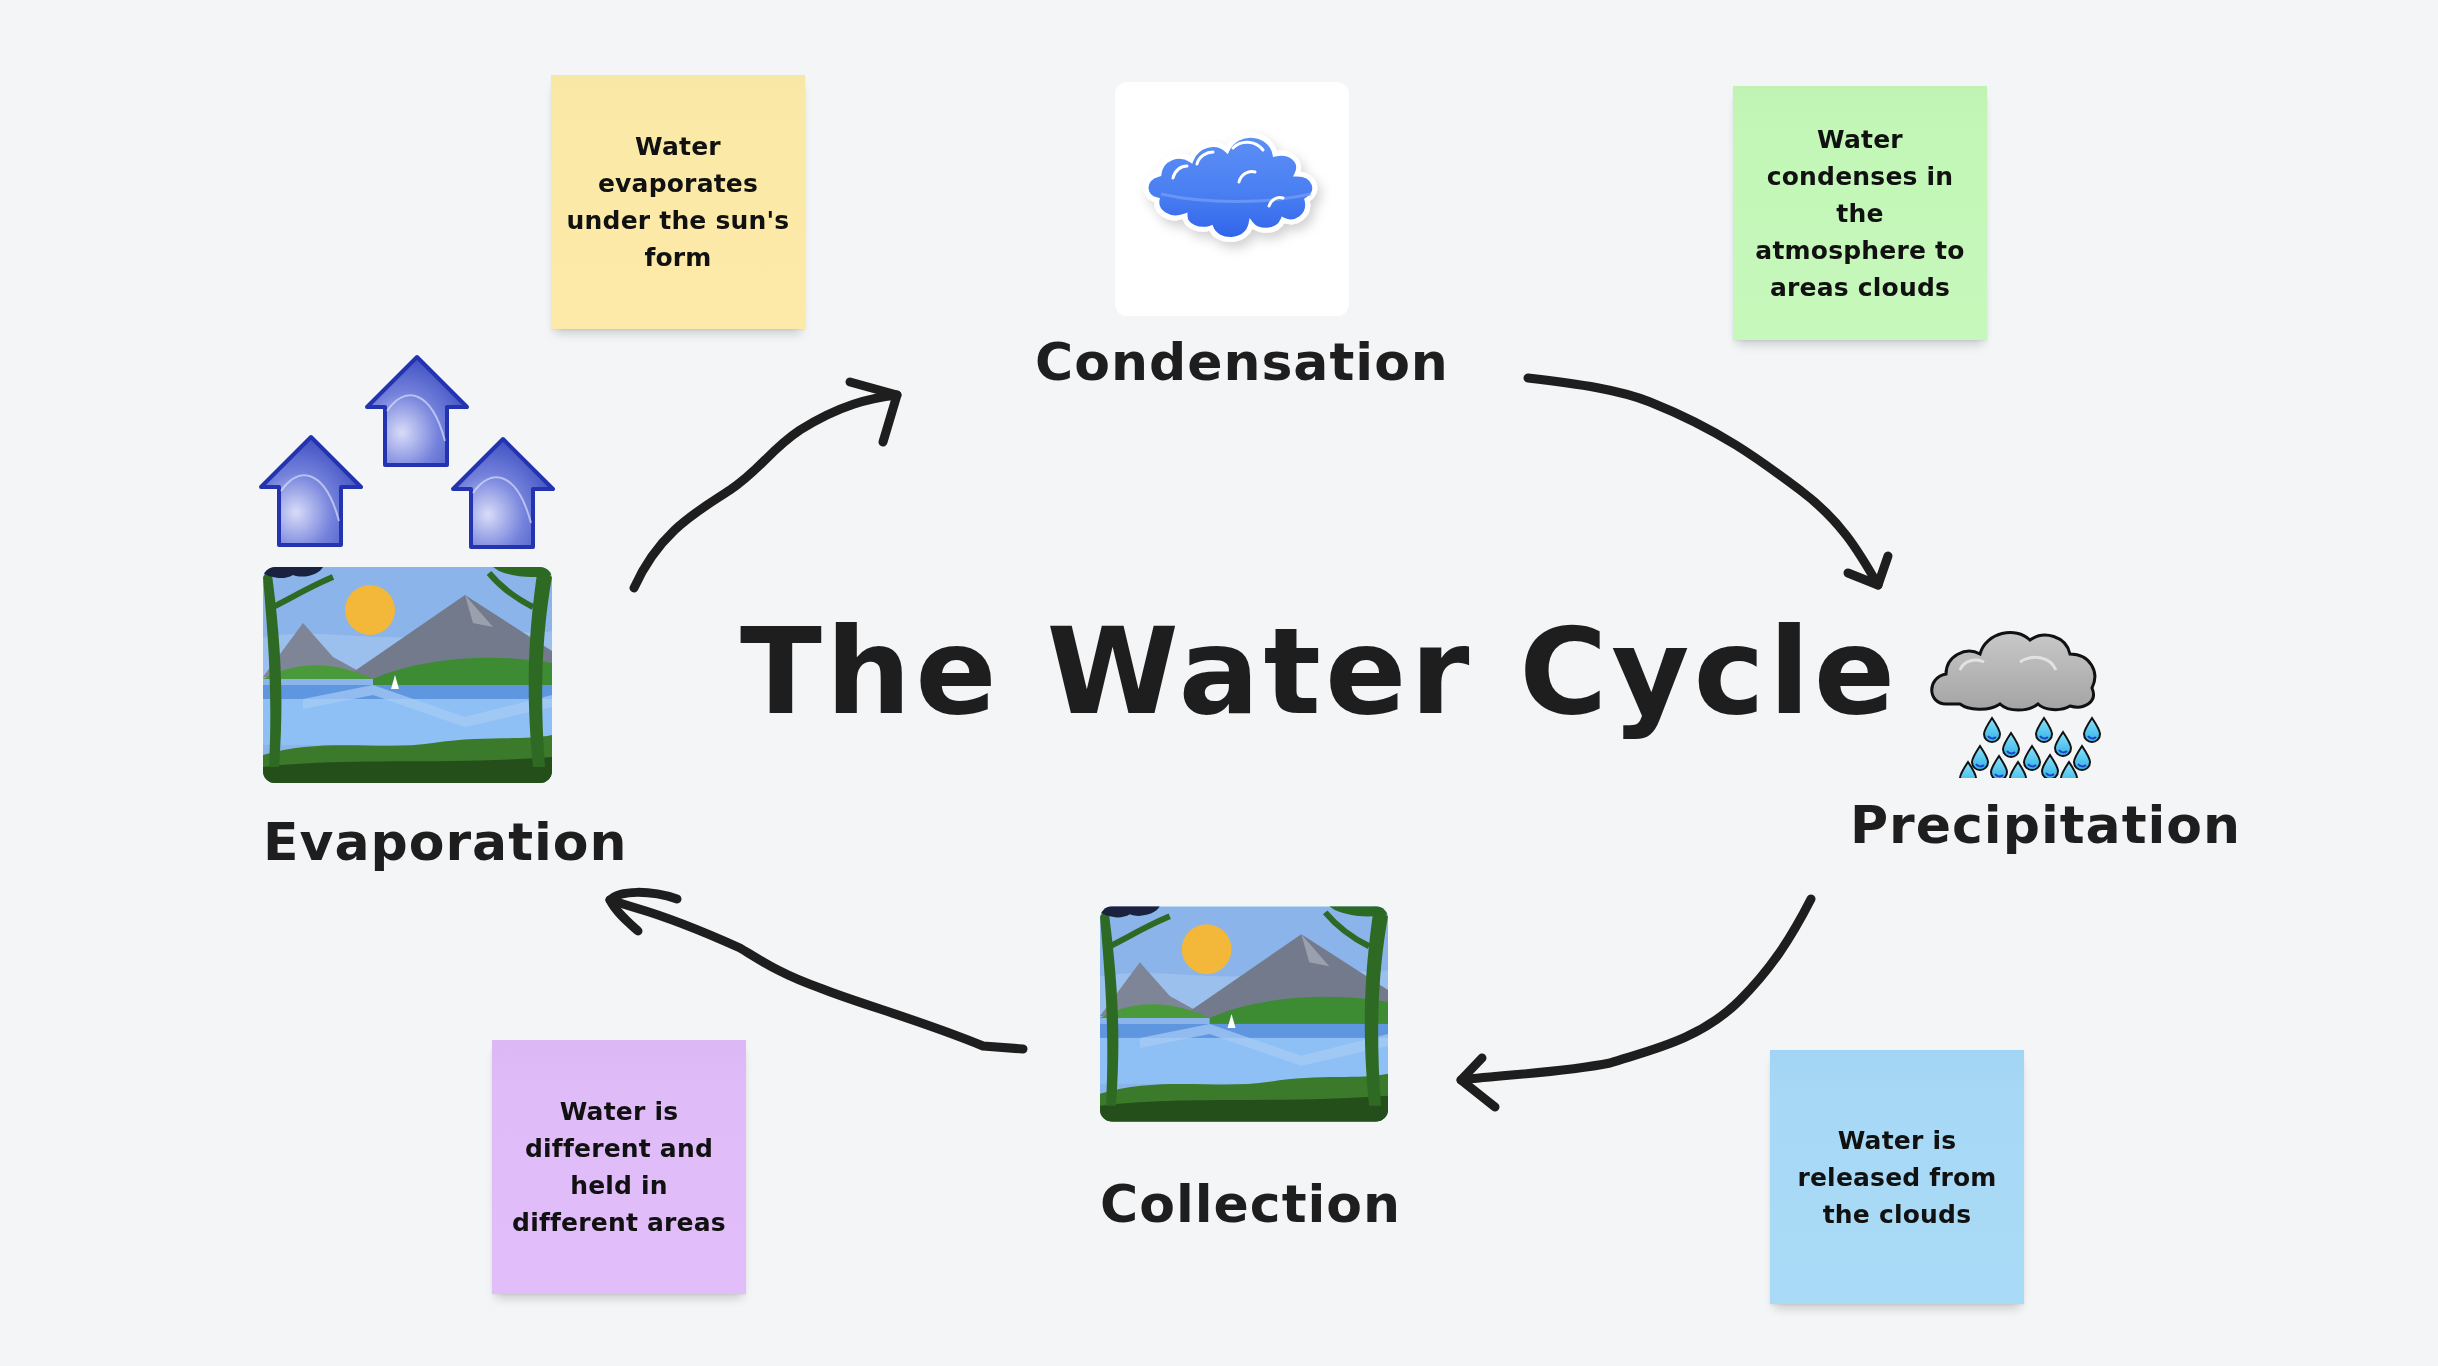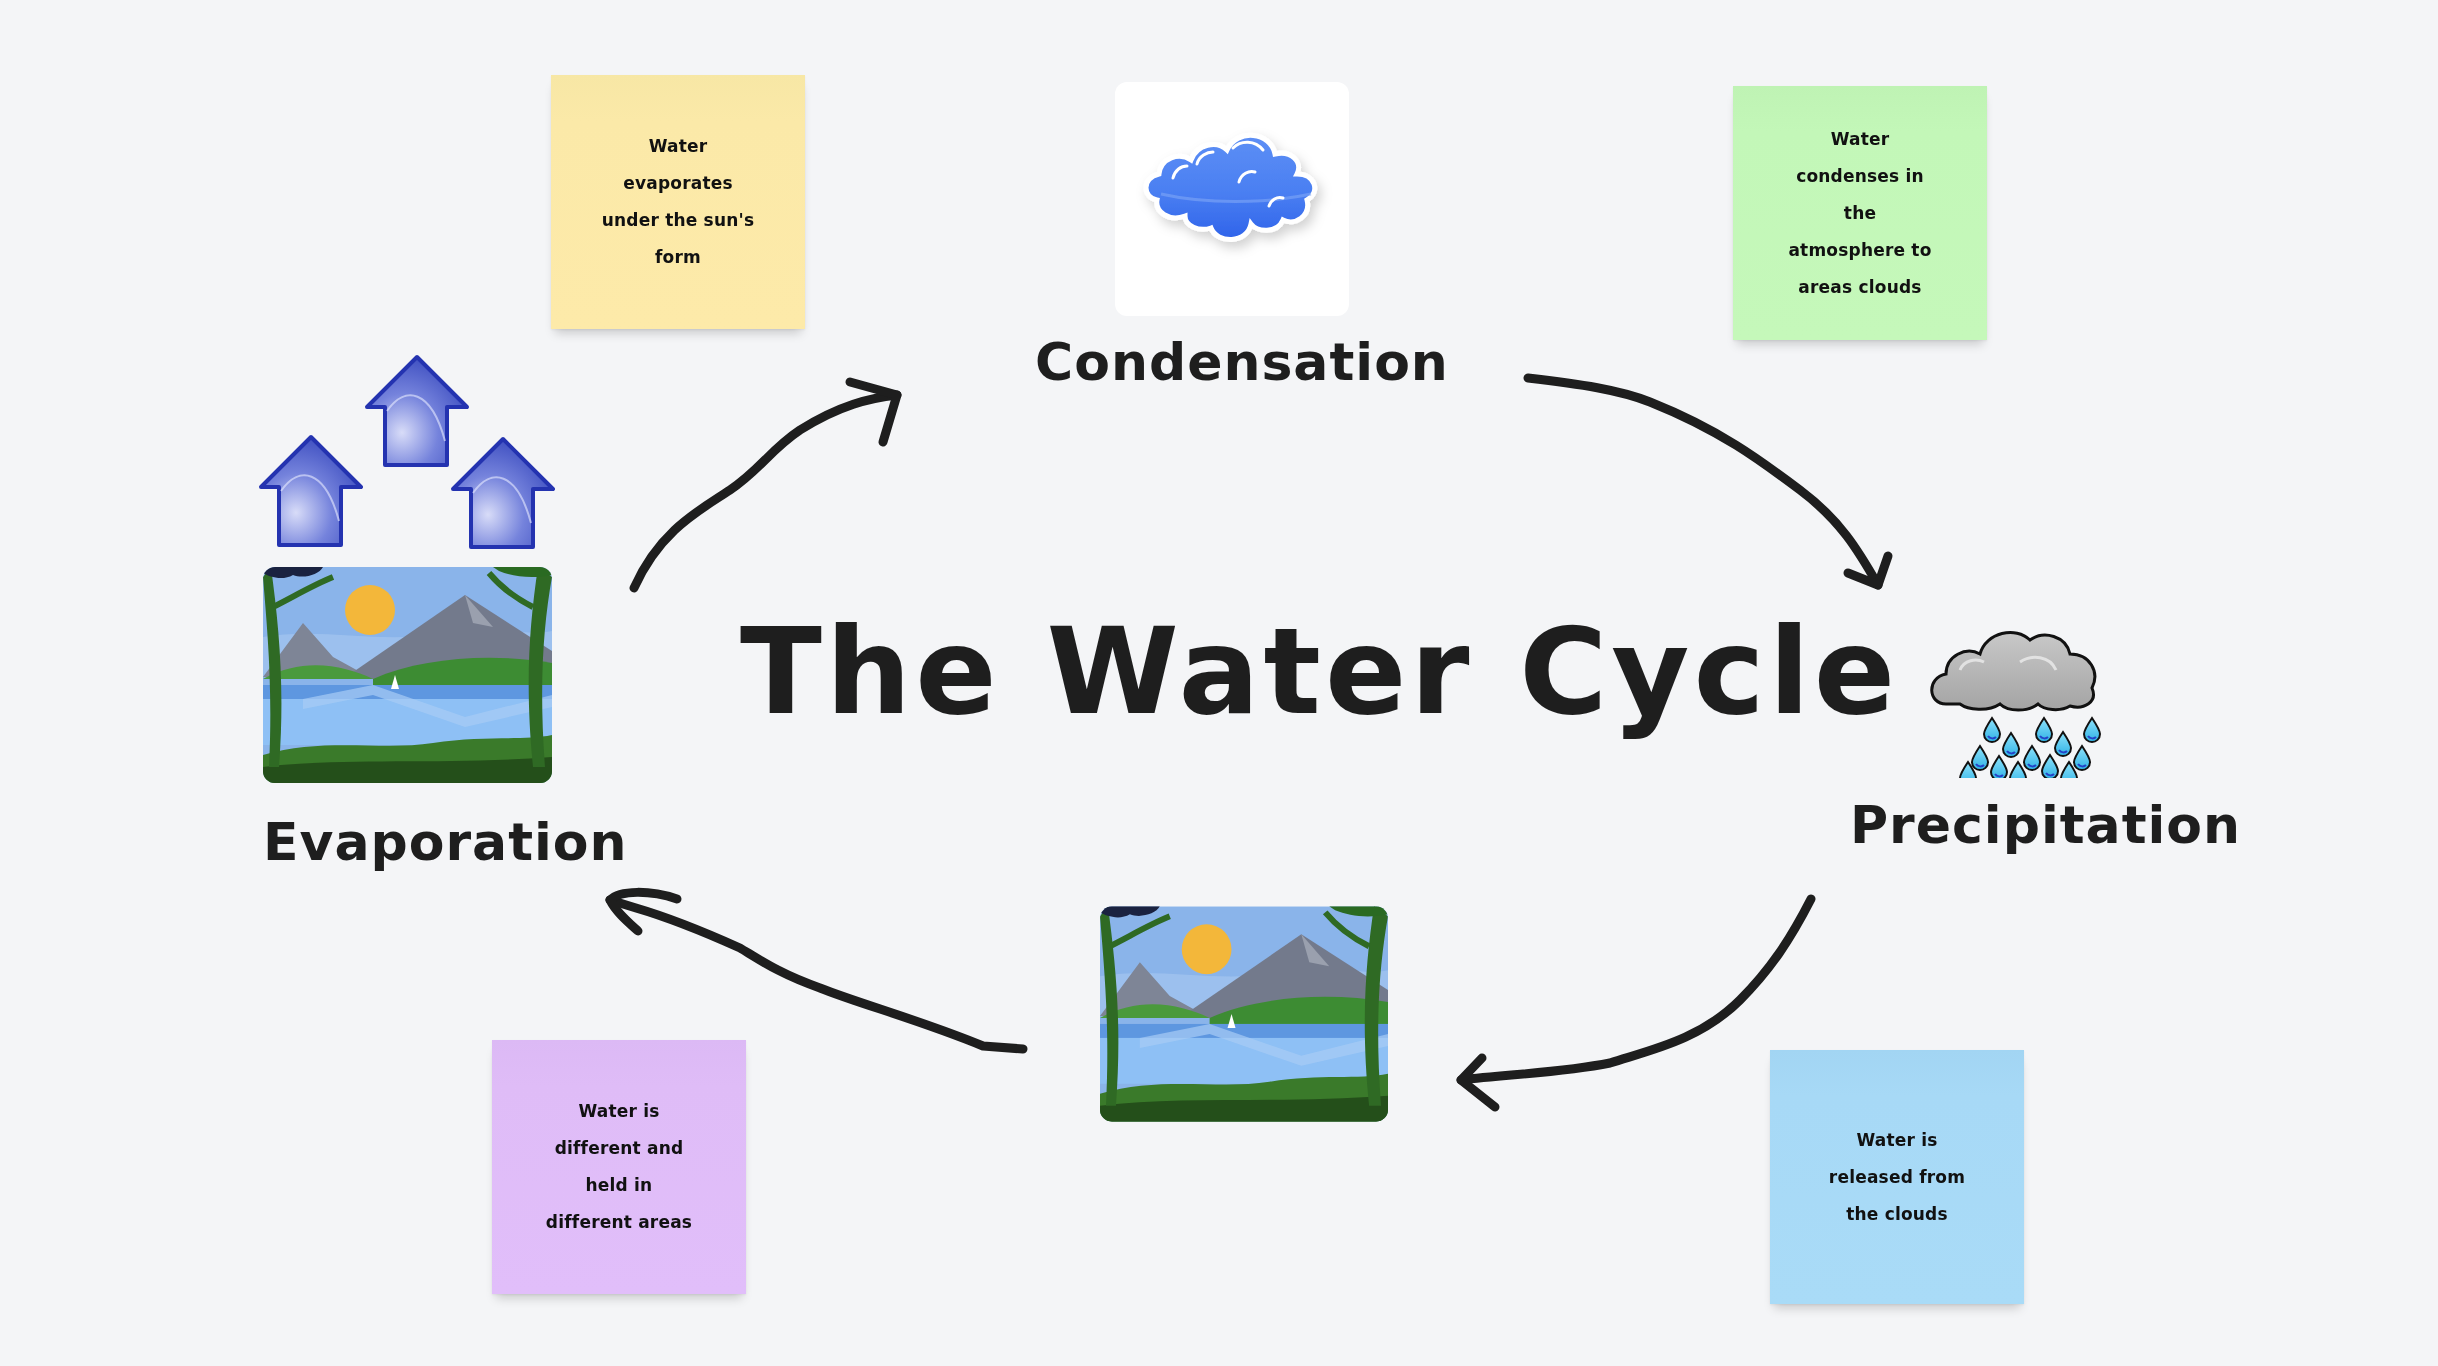--- a/index.html
+++ b/index.html
@@ -10,21 +10,21 @@
     color: #1e1e1e;
     position: relative;
   }
   .canvas { position: absolute; left: 0; top: 0; width: 2438px; height: 1366px; }
   .sticky {
     position: absolute; width: 254px; height: 254px;
     box-sizing: border-box; padding: 20px 14px;
     display: flex; align-items: center; justify-content: center;
     text-align: center;
     font-family: "DejaVu Sans", sans-serif;
-    font-size: 17px; line-height: 37px; font-weight: bold;
+    font-size: 25px; line-height: 37px; font-weight: bold;
     color: #111;
     box-shadow: 0 8px 10px -4px rgba(0,0,0,0.18), 0 1px 2px rgba(0,0,0,0.06);
     letter-spacing: 0.2px;
   }
   .sticky span { display: block; }
   .sticky.yellow { background: linear-gradient(#f7e7a5 0%, #fbe9a8 18%, #fdeaa9 100%); }
   .sticky.green  { background: linear-gradient(#bff3b4 0%, #c3f7b8 18%, #c5f8ba 100%); }
   .sticky.purple { background: linear-gradient(#dcb9f5 0%, #dfbcf7 18%, #e1befa 100%); }
   .sticky.blue   { background: linear-gradient(#a2d5f3 0%, #a7d9f6 18%, #a9dbf7 100%); }
 
@@ -232,20 +232,21 @@
         <path d="M0 200 C80 190 180 198 289 190 L289 216 L0 216 Z" fill="#244f1a"></path>
         <path d="M8 0 C16 60 22 120 16 200 L6 200 C10 120 4 60 0 10 Z" fill="#2f6a24"></path>
         <path d="M10 40 C30 30 50 18 70 10" stroke="#2f6a24" stroke-width="6" fill="none"></path>
         <path d="M0 0 L60 0 C56 8 40 12 30 8 C20 14 6 10 0 6 Z" fill="#1a2240"></path>
         <path d="M275 0 C266 60 262 120 270 200 L282 200 C276 120 280 60 289 10 Z" fill="#2f6a24"></path>
         <path d="M270 40 C250 30 236 18 226 6" stroke="#2f6a24" stroke-width="6" fill="none"></path>
         <path d="M230 0 L289 0 L289 8 C270 12 250 10 236 4 Z" fill="#2a6a22"></path>
       </g>
     </svg>
   </div>
+  <div class="label" style="left:1100px; top:1178px;">Collection</div>
 
   <svg class="imgbox" width="2438" height="1366" viewBox="0 0 2438 1366" style="left:0; top:0; pointer-events:none;">
     <g fill="none" stroke="#1e1e1e" stroke-width="9" stroke-linecap="round" stroke-linejoin="round">
       <g>
         <path d="M634 588 C660 530 700 510 730 490 C760 470 770 450 800 430 C840 405 870 398 897 395"></path>
         <path d="M850 382 L897 395 L883 442"></path>
       </g>
       <g>
         <path d="M1528 378 C1580 384 1620 390 1650 402 C1720 430 1760 460 1800 490 C1840 520 1858 550 1878 585"></path>
         <path d="M1848 573 L1878 585 L1888 556"></path>

